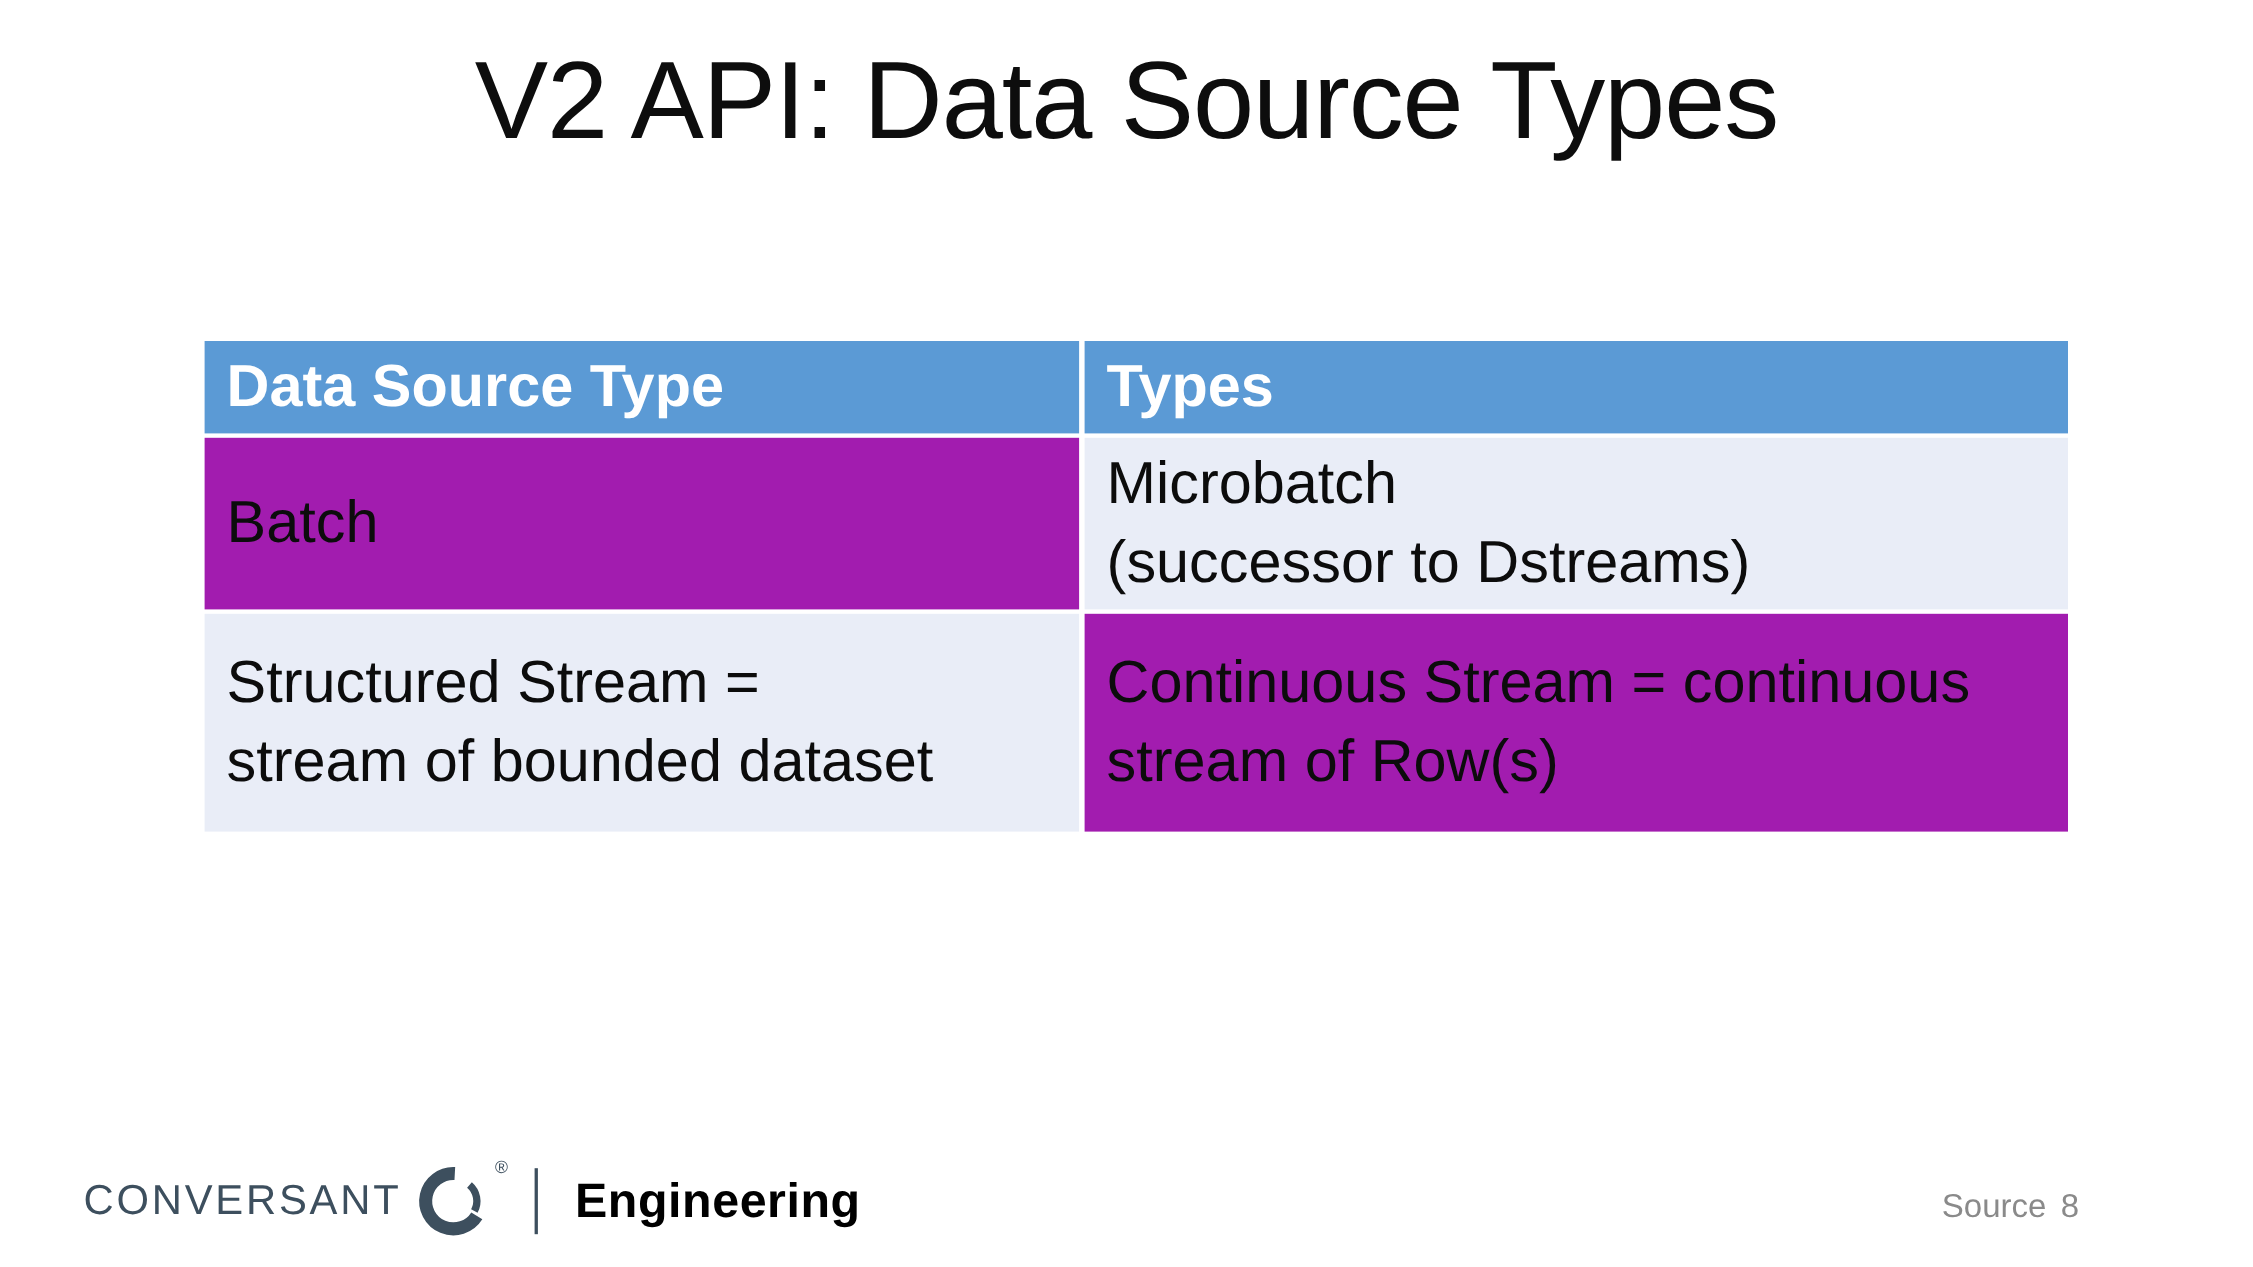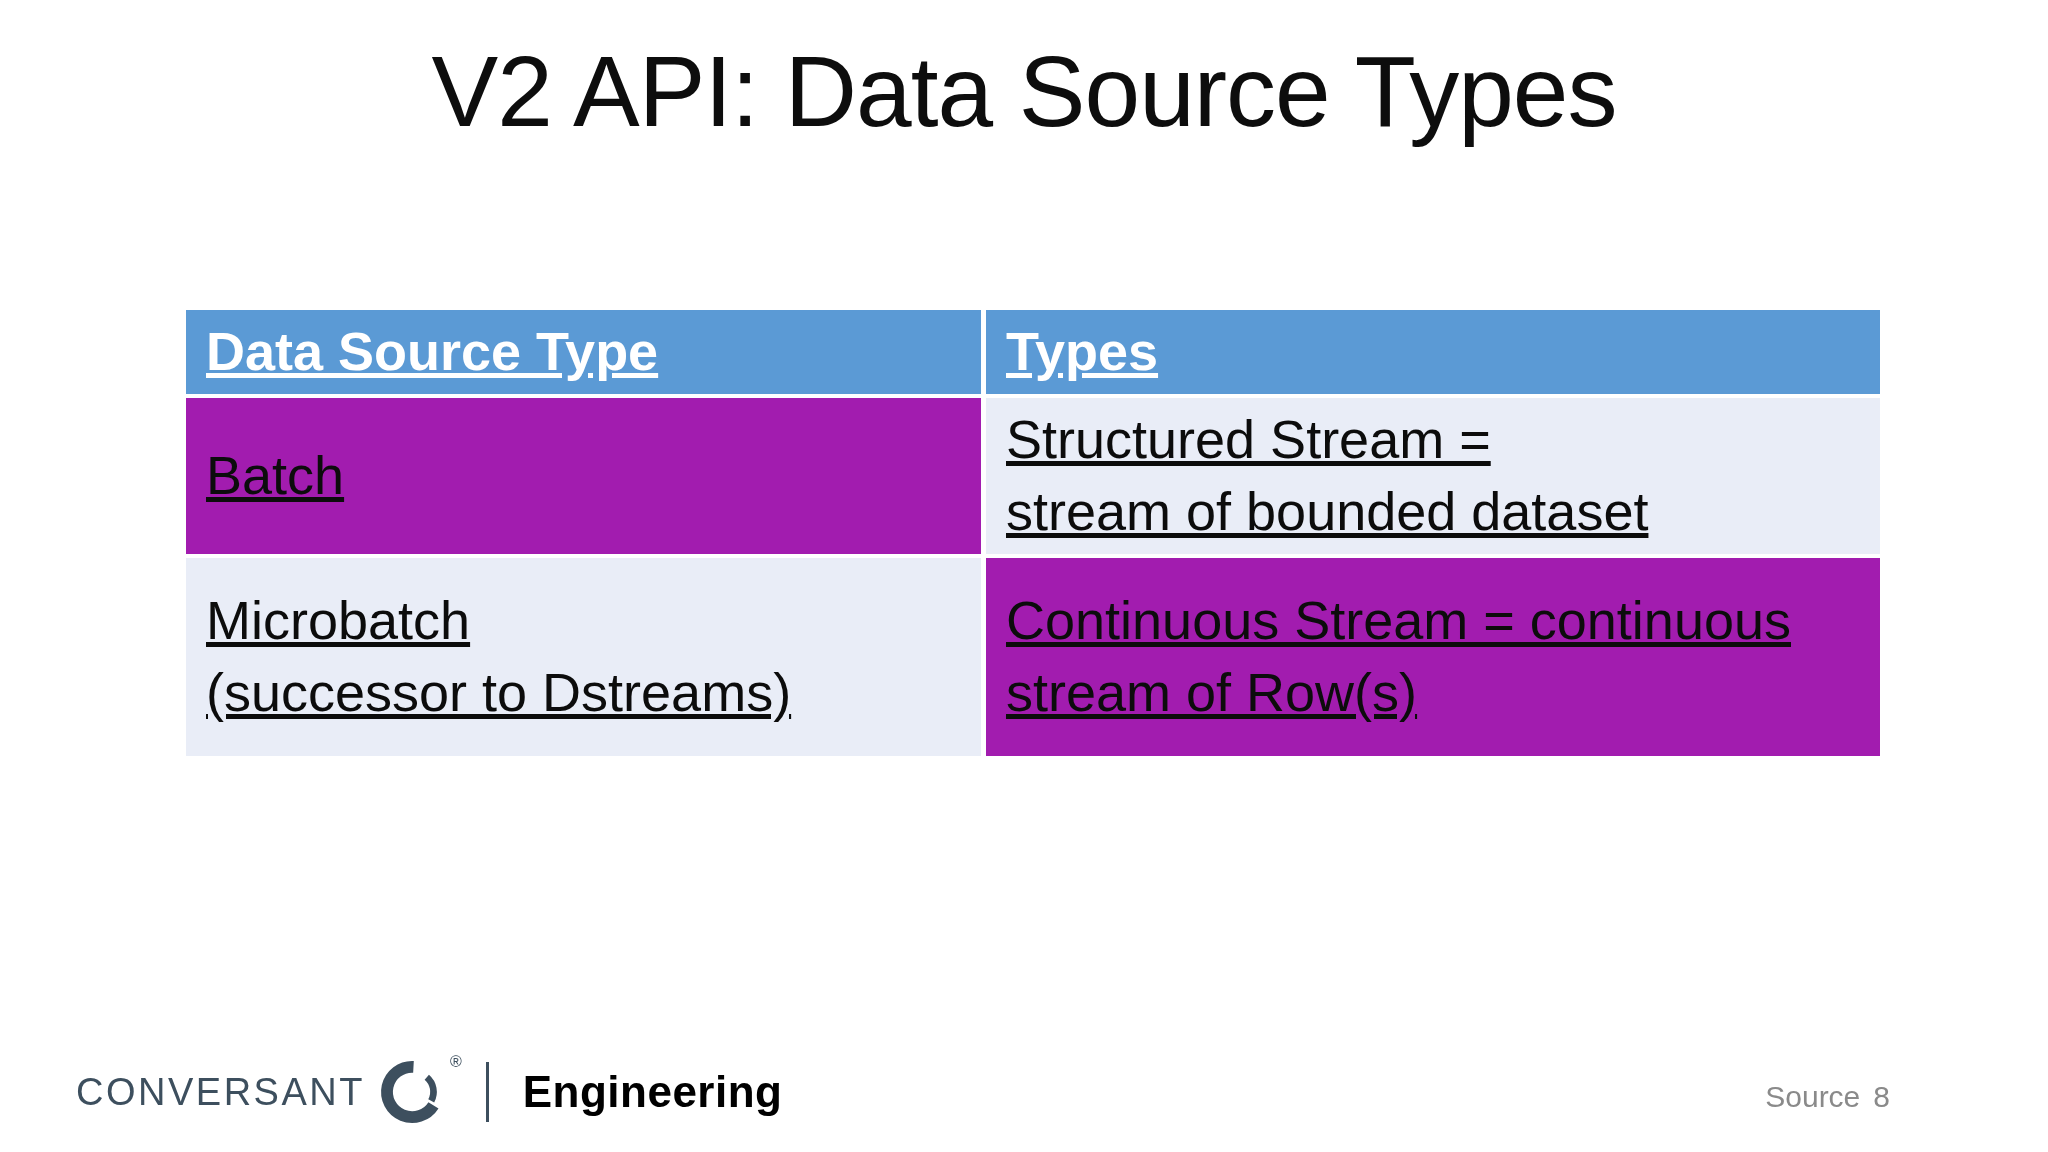--- a/index.html
+++ b/index.html
@@ -45,21 +45,20 @@
     background: #ffffff;
   }
   .cell {
     display: flex;
     align-items: center;
     padding: 0 24px 0 20px;
     font-size: 54px;
     line-height: 1.33;
     color: #0c0c0c;
     white-space: pre-line;
-    text-decoration: underline;
   }
   .cell.header {
     background: #5B9AD5;
     color: #ffffff;
     font-weight: bold;
   }
   .cell.band-a { background: #a21caf; }
   .cell.band-b { background: #E9EDF7; }
 
   
@@ -121,24 +120,24 @@
 <div class="slide">
 
   <h1 class="title">V2 API: Data Source Types</h1>
 
   <div class="ds-table">
     <div class="cell header">Data Source Type</div>
     <div class="cell header">Types</div>
 
     <div class="cell band-a">Batch</div>
 
+    <div class="cell band-b">Microbatch
+(successor to Dstreams)</div>
     <div class="cell band-b">Structured Stream =
 stream of bounded dataset</div>
-    <div class="cell band-b">Microbatch
-(successor to Dstreams)</div>
 
     <div class="cell band-a">Continuous Stream = continuous
 stream of Row(s)</div>
   </div>
 
   <div class="brand">
     <span class="brand-name">CONVERSANT</span>
     <span class="brand-mark">
       <svg width="74" height="74" viewBox="0 0 100 100" aria-hidden="true">
         <path d="M 52 16 A 34 34 0 1 0 79 68" fill="none" stroke="#3D4F5E" stroke-width="16" stroke-linecap="butt"></path>

